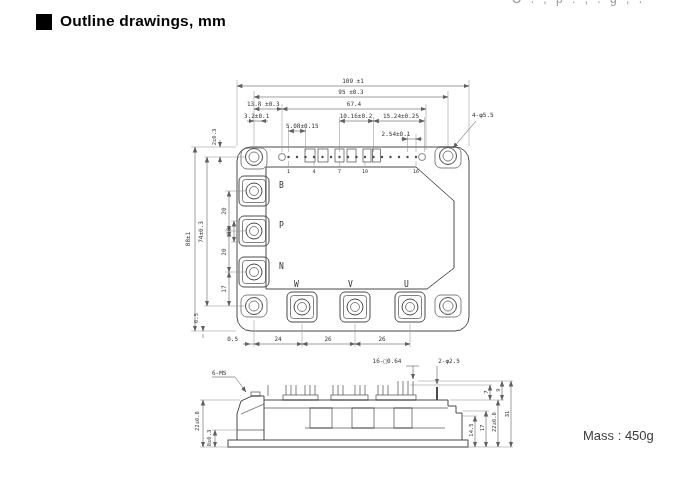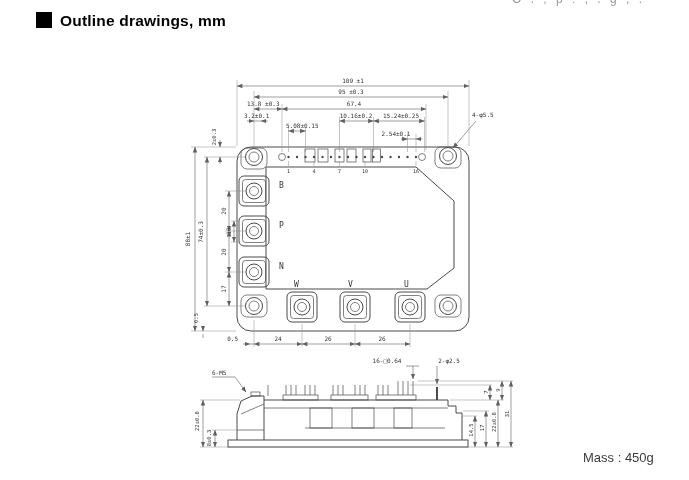--- a/index.html
+++ b/index.html
@@ -1,24 +1,24 @@
 <!DOCTYPE html>
 <html><head>
 <meta charset="utf-8">
 <style>
   html,body{margin:0;padding:0;background:#fff;}
   body{width:689px;height:480px;position:relative;overflow:hidden;
        font-family:"Liberation Sans",sans-serif;}
-  .hdr{position:absolute;left:36px;top:12px;display:flex;align-items:flex-start;gap:8px;}
+  .hdr{position:absolute;left:36px;top:12px;display:flex;align-items:flex-end;gap:8px;}
   .hdr .sq{width:16px;height:16px;background:#000;display:inline-block;}
   .hdr .ttl{font-weight:bold;font-size:15.5px;color:#000;letter-spacing:.2px;}
   .clip{position:absolute;top:0;right:2px;width:175px;height:6px;overflow:hidden;}
   .clip span{display:block;transform:translateY(-8px);font-size:12px;color:#9a9a9a;
              letter-spacing:3px;white-space:nowrap;}
-  .mass{position:absolute;left:583px;top:450px;font-size:13px;color:#3c3c3c;}
+  .mass{position:absolute;left:583px;top:428px;font-size:13px;color:#3c3c3c;}
   svg{position:absolute;left:0;top:0;}
   .out{stroke:#4a4a4a;stroke-width:1;fill:none;}
   .out2{stroke:#4a4a4a;stroke-width:.7;fill:none;}
   .dim{stroke:#5f5f5f;stroke-width:.6;fill:none;}
   .ext{stroke:#8a8a8a;stroke-width:.5;fill:none;}
   text{fill:#333;font-family:"DejaVu Sans Mono",monospace;}
   .t6{font-size:6px;} .t55{font-size:5.5px;} .t5{font-size:5px;} .t8{font-size:8px;}
 </style>
 </head>
 <body>

